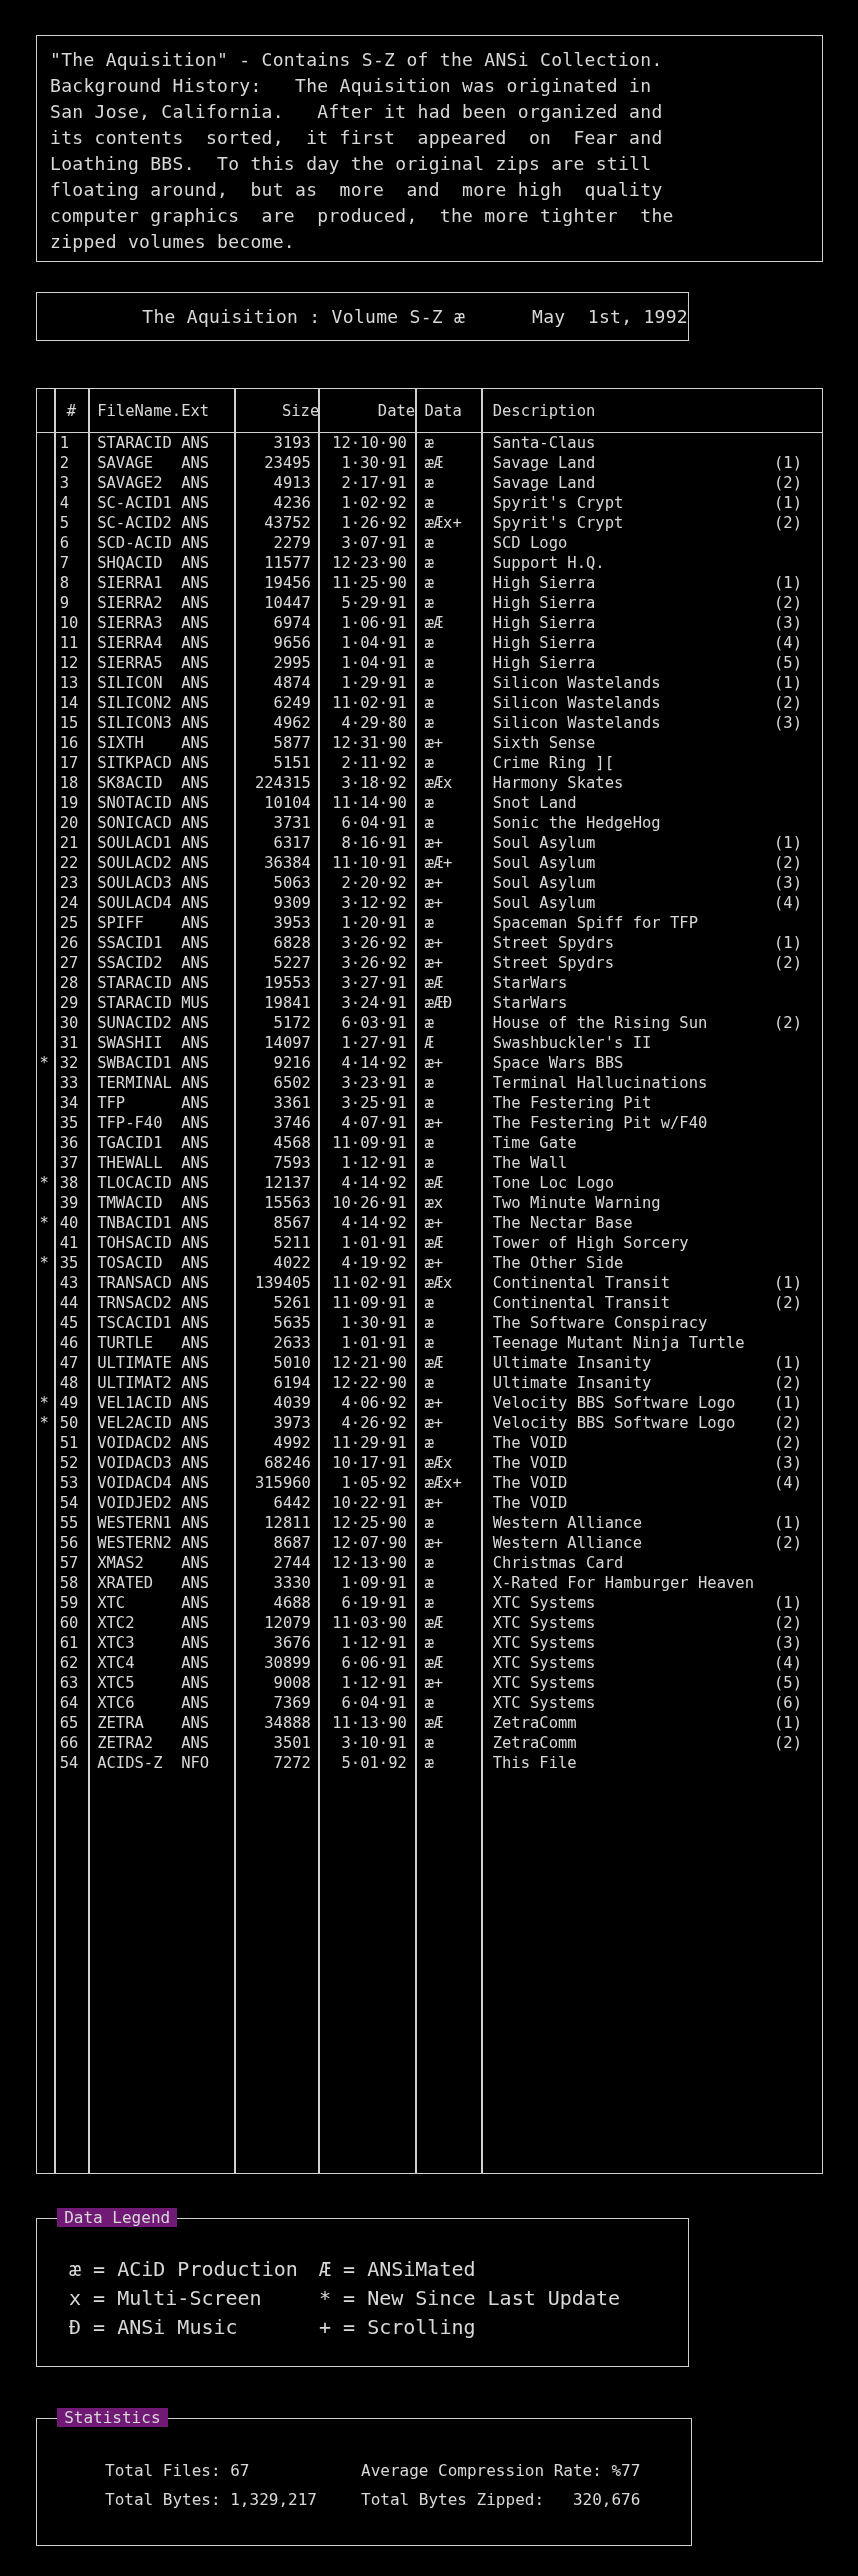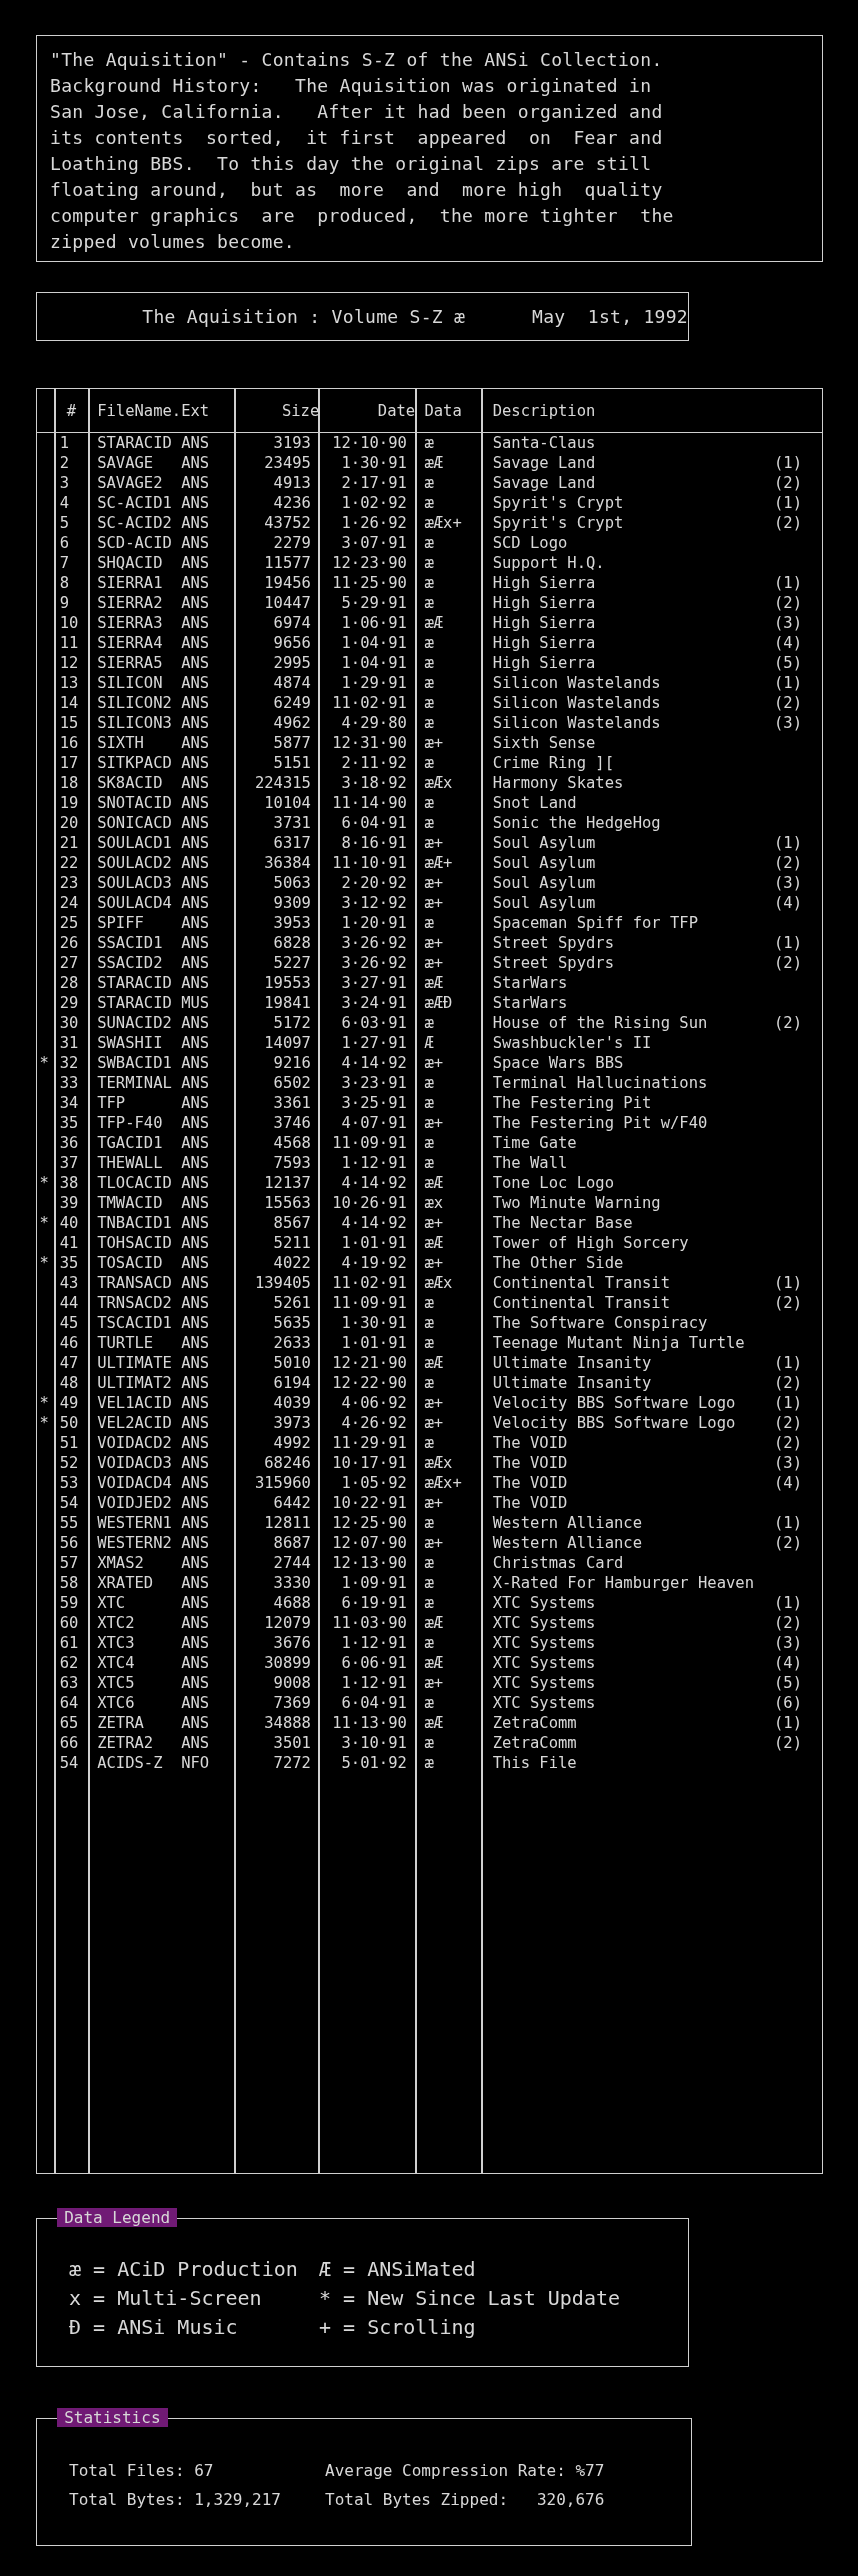--- a/index.html
+++ b/index.html
@@ -156,21 +156,21 @@
     height: 128px;
     padding: 0;
   }
   #stats-grid {
     margin: 37px 0 0 32px;
     font-size: 16px;
     line-height: 29px;
     color: #d8d8d8;
     white-space: pre;
   }
-  #stats-grid .row { display: flex; }
+  #stats-grid .row { display: flex; margin-left: 36px; }
   #stats-grid .k1 { width: 256px; }
   #stats-grid .k2 { width: 310px; }
 </style>
 </head>
 <body>
 
 <div class="page">
 
   <div class="box" id="intro-box">
     <div id="intro-text">"The Aquisition" - Contains S-Z of the ANSi Collection.

